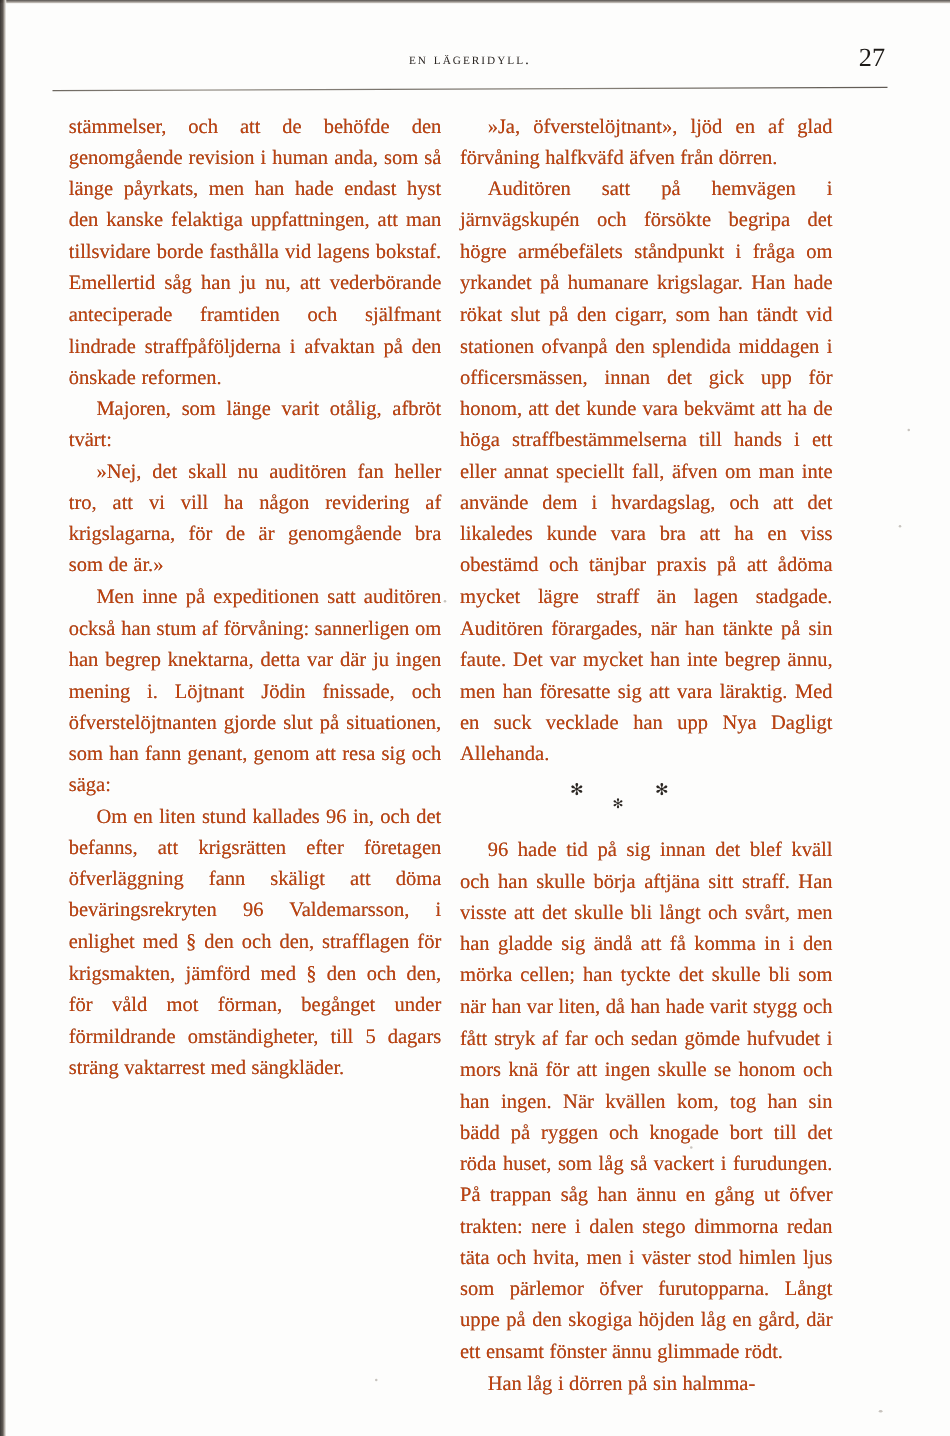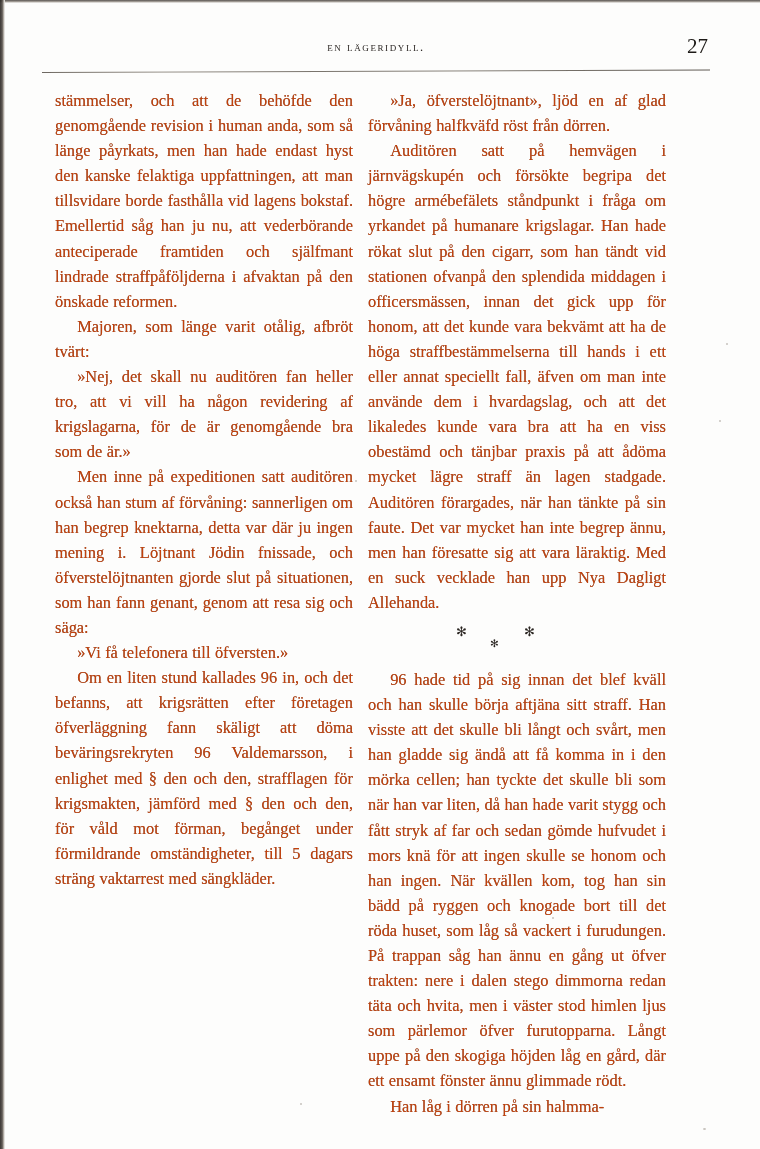--- a/index.html
+++ b/index.html
@@ -153,26 +153,25 @@
   </div>
   <div class="head-rule"></div>
 
   <div class="columns">
 
     <div class="col col-left">
       <p class="noind">stämmelser, och att de behöfde den genomgående revision i human anda, som så länge påyrkats, men han hade endast hyst den kanske felaktiga uppfattningen, att man tillsvidare borde fasthålla vid lagens bokstaf. Emellertid såg han ju nu, att vederbörande anteciperade framtiden och själfmant lindrade straffpåföljderna i afvaktan på den önskade reformen.</p>
       <p class="ind">Majoren, som länge varit otålig, afbröt tvärt:</p>
       <p class="ind">»Nej, det skall nu auditören fan heller tro, att vi vill ha någon revidering af krigslagarna, för de är genomgående bra som de är.»</p>
       <p class="ind">Men inne på expeditionen satt auditören också han stum af förvåning: sannerligen om han begrep knektarna, detta var där ju ingen mening i. Löjtnant Jödin fnissade, och öfverstelöjtnanten gjorde slut på situationen, som han fann genant, genom att resa sig och säga:</p>
-      <p class="ind">»Vi få telefonera till öfversten.»</p>
       <p class="ind">Om en liten stund kallades 96 in, och det befanns, att krigsrätten efter företagen öfverläggning fann skäligt att döma beväringsrekryten 96 Valdemarsson, i enlighet med § den och den, strafflagen för krigsmakten, jämförd med § den och den, för våld mot förman, begånget under förmildrande omständigheter, till 5 dagars sträng vaktarrest med sängkläder.</p>
     </div>
 
     <div class="col col-right">
-      <p class="ind">»Ja, öfverstelöjtnant», ljöd en af glad förvåning halfkväfd röst från dörren.</p>
+      <p class="ind">»Ja, öfverstelöjtnant», ljöd en af glad förvåning halfkväfd äfven från dörren.</p>
       <p class="ind">Auditören satt på hemvägen i järnvägskupén och försökte begripa det högre armébefälets ståndpunkt i fråga om yrkandet på humanare krigslagar. Han hade rökat slut på den cigarr, som han tändt vid stationen ofvanpå den splendida middagen i officersmässen, innan det gick upp för honom, att det kunde vara bekvämt att ha de höga straffbestämmelserna till hands i ett eller annat speciellt fall, äfven om man inte använde dem i hvardagslag, och att det likaledes kunde vara bra att ha en viss obestämd och tänjbar praxis på att ådöma mycket lägre straff än lagen stadgade. Auditören förargades, när han tänkte på sin faute. Det var mycket han inte begrep ännu, men han föresatte sig att vara läraktig. Med en suck vecklade han upp Nya Dagligt Allehanda.</p>
 
       <div class="ornament">
         <span class="ast ast-left">✻</span>
         <span class="ast ast-right">✻</span>
         <span class="ast ast-mid">✻</span>
       </div>
 
       <p class="ind">96 hade tid på sig innan det blef kväll och han skulle börja aftjäna sitt straff. Han visste att det skulle bli långt och svårt, men han gladde sig ändå att få komma in i den mörka cellen; han tyckte det skulle bli som när han var liten, då han hade varit stygg och fått stryk af far och sedan gömde hufvudet i mors knä för att ingen skulle se honom och han ingen. När kvällen kom, tog han sin bädd på ryggen och knogade bort till det röda huset, som låg så vackert i furudungen. På trappan såg han ännu en gång ut öfver trakten: nere i dalen stego dimmorna redan täta och hvita, men i väster stod himlen ljus som pärlemor öfver furutopparna. Långt uppe på den skogiga höjden låg en gård, där ett ensamt fönster ännu glimmade rödt.</p>
       <p class="ind">Han låg i dörren på sin halmma-</p>

